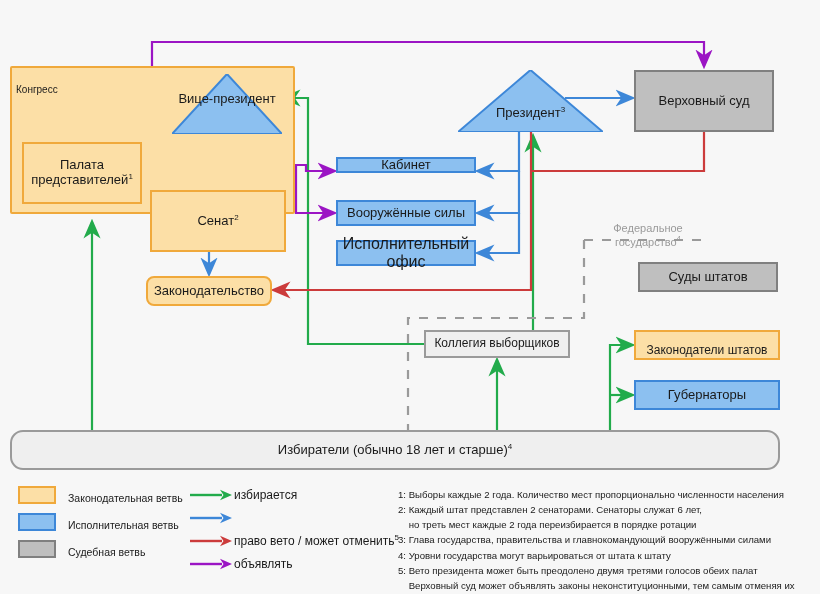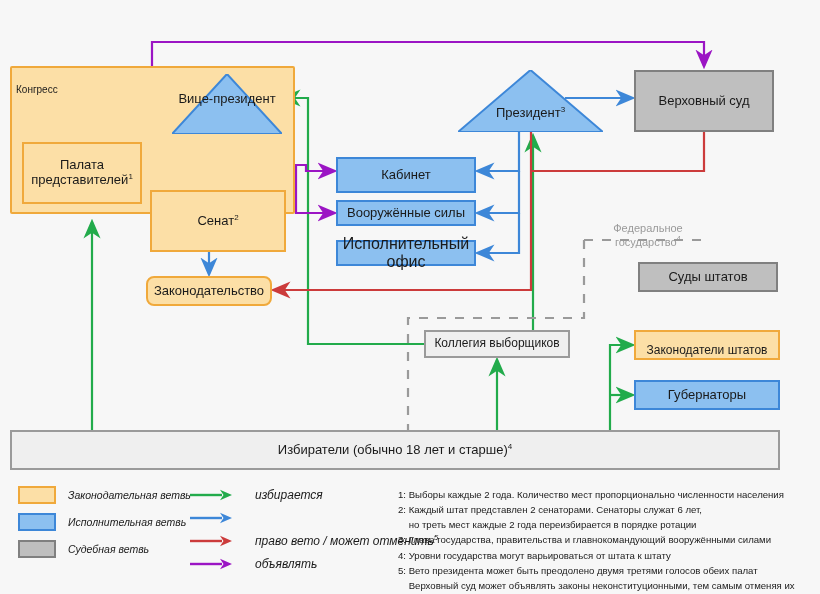--- a/index.html
+++ b/index.html
@@ -30,50 +30,50 @@
   .tri{position:absolute;}
   .tri .tri-shape{position:absolute;left:0;top:0;}
   .tri .tri-txt{position:absolute;left:0;width:100%;text-align:center;font-size:13px;color:#1a1a1a;line-height:1.15;}
 
   #vp{left:172px;top:74px;width:110px;height:60px;}
   #vp .tri-txt{top:18px;}
   #pres{left:458px;top:70px;width:145px;height:62px;}
   #pres .tri-txt{top:36px;}
 
   #supreme{left:634px;top:70px;width:140px;height:62px;}
-  #cabinet{left:336px;top:157px;width:140px;height:36px;}
+  #cabinet{left:336px;top:157px;width:140px;height:16px;}
   #armed{left:336px;top:200px;width:140px;height:26px;}
   #execoffice{left:336px;top:240px;width:140px;height:26px;}
   #execoffice .lbl{font-size:16px;}
 
   #legislation{left:146px;top:276px;width:126px;height:30px;border-radius:8px;}
   #legislation .lbl{font-size:13px;}
 
   #electoral{left:424px;top:330px;width:146px;height:28px;}
   #electoral .lbl{font-size:12px;}
 
   #statecourts{left:638px;top:262px;width:140px;height:30px;}
   #statelegis{left:634px;top:330px;width:146px;height:30px;align-items:flex-end;}
   #statelegis .lbl{font-size:12px;}
   #governors{left:634px;top:380px;width:146px;height:30px;}
 
-  #voters{left:10px;top:430px;width:770px;height:40px;}
+  #voters{left:10px;top:430px;width:770px;height:40px;border-radius:13px;}
   #voters .lbl{font-size:13px;}
 
   #fedlabel{position:absolute;left:588px;top:222px;width:120px;text-align:center;
             font-size:11px;color:#9a9a9a;line-height:1.25;}
 
   sup{font-size:8px;vertical-align:super;line-height:0;}
 
   
   #legend{position:absolute;left:18px;top:486px;}
-  .leg-row{position:absolute;display:flex;align-items:center;font-style:italic;}
+  .leg-row{position:absolute;display:flex;align-items:flex-end;}
   .swatch{width:38px;height:18px;box-sizing:border-box;}
   .leg-text{font-size:10.5px;color:#1a1a1a;margin-left:12px;white-space:nowrap;}
-  .arrow-text{font-size:12px;color:#1a1a1a;margin-left:23px;white-space:nowrap;}
+  .arrow-text{font-size:12px;color:#1a1a1a;margin-left:2px;white-space:nowrap;}
   .arrow-ic{width:42px;height:14px;display:block;}
 
   #notes{position:absolute;left:398px;top:487px;font-size:9.6px;color:#1a1a1a;
          line-height:1.58;white-space:pre;}
 </style>
 </head>
 <body>
 
 <div id="stage">
 

